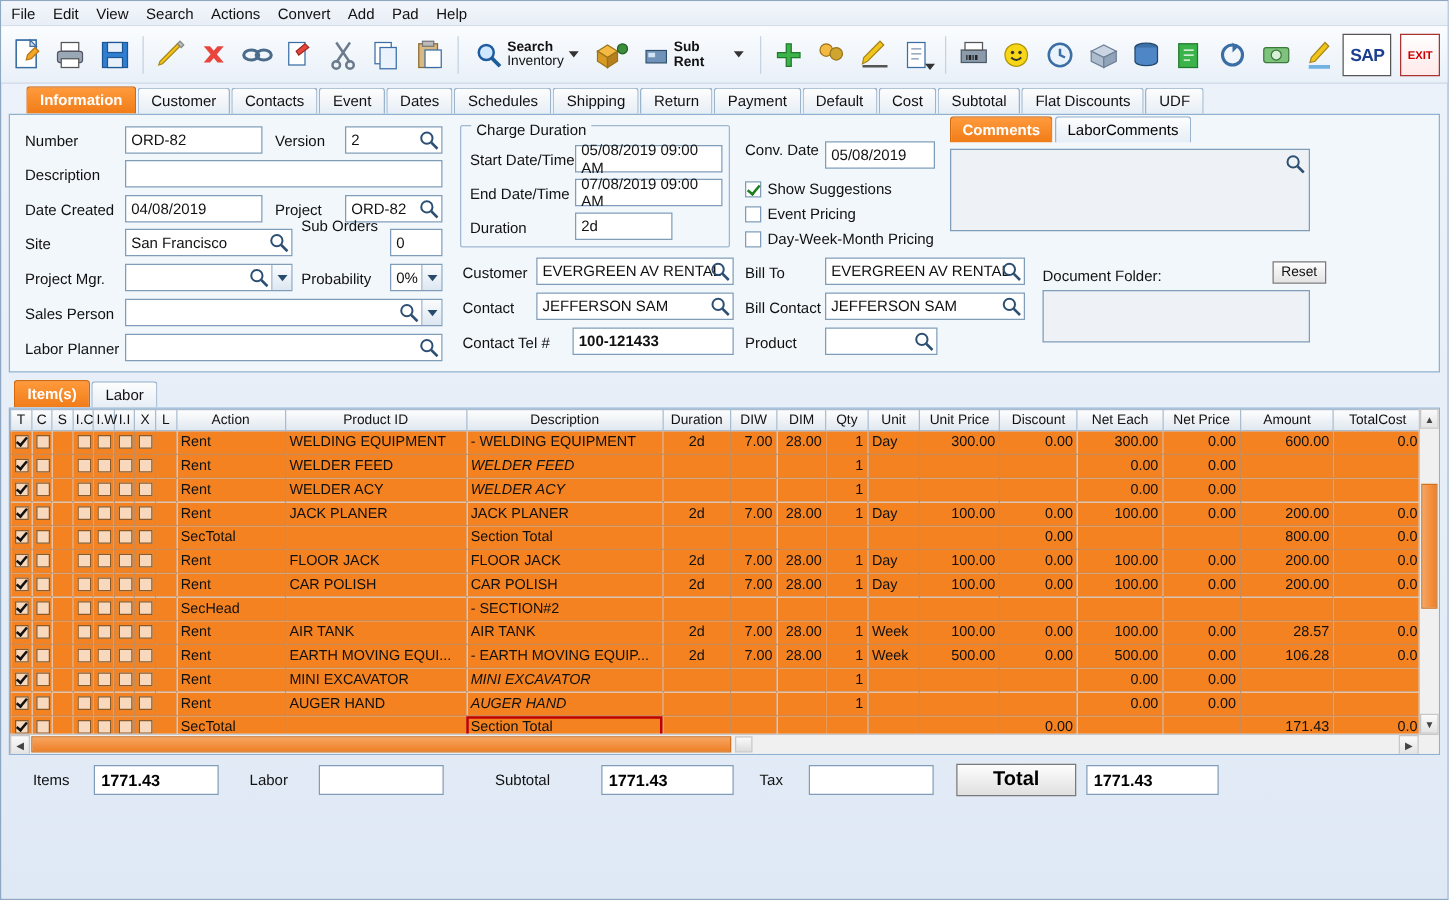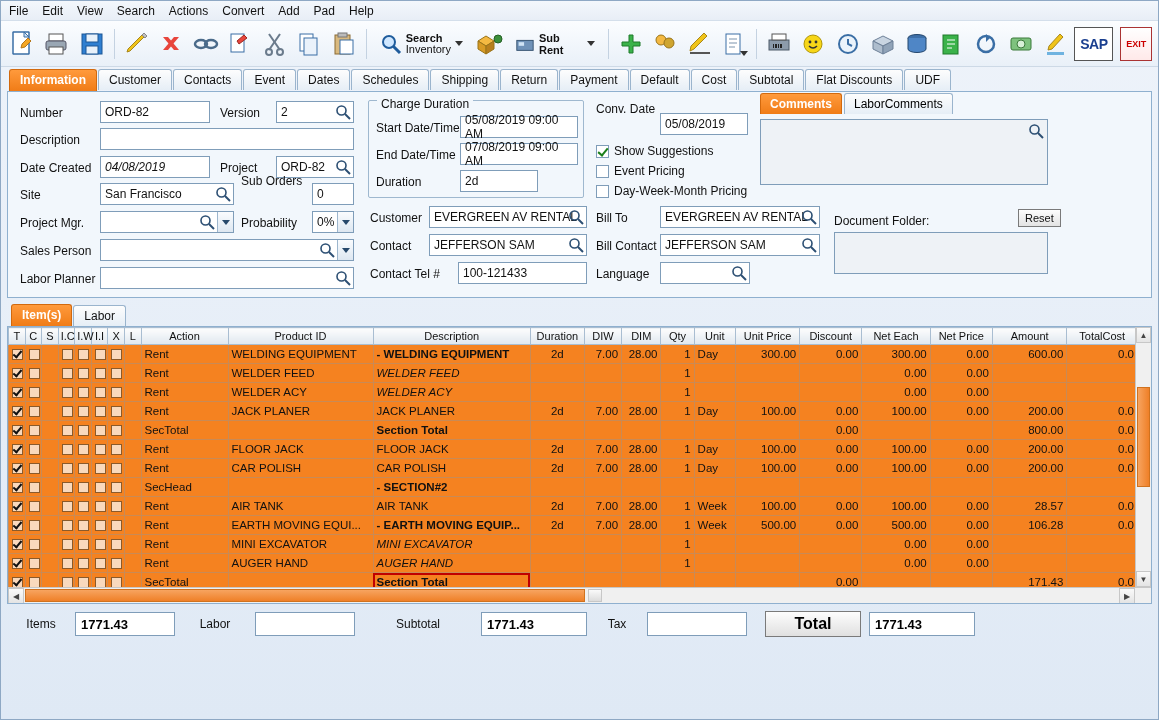--- a/index.html
+++ b/index.html
@@ -78,22 +78,22 @@
   }
   .exit-btn {
     width:34px; height:34px; margin-left:4px;
     border:1px solid #a33; background:linear-gradient(#fff,#ffe9e9);
     display:flex; align-items:center; justify-content:center;
     font-size:9px; font-weight:bold; color:#c00;
   }
 
   
   .tabstrip {
-    display:flex; align-items:flex-start; height:22px;
-    padding-left:8px; gap:1px;
+    display:flex; align-items:center; height:22px;
+    padding-left:20px; gap:1px;
     background:transparent; margin-top:2px;
   }
   .tab {
     padding:3px 10px 3px; font-size:12px; color:#111;
     background:linear-gradient(#fdfdfd,#e6eef6);
     border:1px solid #9ab4cd; border-bottom:none;
     border-radius:3px 3px 0 0; height:21px;
   }
   .tab.active {
     background:linear-gradient(#ff9a3c,#f07c17);
@@ -174,21 +174,21 @@
   td.chkcell { background:#f58220; text-align:center; padding:0; }
   .cellchk {
     width:11px;height:11px;border:1px solid #8a5a2b;background:#f9d9bd;display:inline-block;
     position:relative; vertical-align:middle;
   }
   .cellchk.on:after{
     content:""; position:absolute; left:2px; top:-1px; width:3px; height:7px;
     border:solid #111; border-width:0 2px 2px 0; transform:rotate(40deg);
   }
   td.it { font-style:italic; }
-  td.bd { font-weight:bold; }
+  td.bd { font-weight:normal; }
   .sel-outline { outline:2px solid #c00000; outline-offset:-2px; }
 
   
   .vsb {
     position:absolute; right:0; top:0; width:16px; bottom:16px;
     background:#f0f0f0; border-left:1px solid #c7c7c7;
   }
   .vsb .thumb { position:absolute; left:1px; right:1px; top:60px; height:100px; background:linear-gradient(90deg,#f7a460,#ef8028); border:1px solid #d0721f;}
   .sbtn { height:16px; display:flex;align-items:center;justify-content:center;background:linear-gradient(#fafafa,#e4e4e4);border:1px solid #c7c7c7;font-size:8px;color:#444;}
   .hsb {
@@ -443,21 +443,21 @@
             <circle cx="6.5" cy="6.5" r="4.5" fill="none" stroke="#2c4f73" stroke-width="1.6"></circle>
             <path d="M10 10 L15 15" stroke="#2c4f73" stroke-width="2"></path>
           </svg>
         </span>
     </div>
 
     <div class="lbl" style="left:12px; top:41px;">Description</div>
     <div class="fld" style="left:92px; top:36px; width:254px;"></div>
 
     <div class="lbl" style="left:12px; top:69px;">Date Created</div>
-    <div class="fld" style="left:92px; top:64px; width:110px;font-style:italic;">04/08/2019</div>
+    <div class="fld" style="left:92px; top:64px; width:110px;">04/08/2019</div>
     <div class="lbl" style="left:212px; top:69px;">Project</div>
     <div class="fld" style="left:268px; top:64px; width:78px;">
       <span>ORD-82</span>
       <span class="mag">
           <svg width="16" height="16" viewBox="0 0 16 16">
             <circle cx="6.5" cy="6.5" r="4.5" fill="none" stroke="#2c4f73" stroke-width="1.6"></circle>
             <path d="M10 10 L15 15" stroke="#2c4f73" stroke-width="2"></path>
           </svg>
         </span>
     </div>
@@ -518,21 +518,21 @@
     <div class="group" style="left:360px; top:8px; width:216px; height:98px;">
       <div class="group-title">Charge Duration</div>
     </div>
     <div class="lbl" style="left:368px; top:29px;">Start Date/Time</div>
     <div class="fld" style="left:452px; top:24px; width:118px;">05/08/2019 09:00 AM</div>
     <div class="lbl" style="left:368px; top:56px;">End Date/Time</div>
     <div class="fld" style="left:452px; top:51px; width:118px;">07/08/2019 09:00 AM</div>
     <div class="lbl" style="left:368px; top:83px;">Duration</div>
     <div class="fld" style="left:452px; top:78px; width:78px;">2d</div>
 
-    <div class="lbl" style="left:588px; top:10px;">Conv. Date</div>
+    <div class="lbl" style="left:588px; top:21px;">Conv. Date</div>
     <div class="fld" style="left:652px; top:21px; width:88px;">05/08/2019</div>
 
     <div class="chk" style="left:588px; top:52px;">
       <span class="chkbox on"></span>
       <span>Show Suggestions</span>
     </div>
     <div class="chk" style="left:588px; top:72px;">
       <span class="chkbox"></span>
       <span>Event Pricing</span>
     </div>
@@ -555,21 +555,21 @@
     <div class="fld" style="left:421px; top:142px; width:158px;">
       <span>JEFFERSON SAM</span>
       <span class="mag">
           <svg width="16" height="16" viewBox="0 0 16 16">
             <circle cx="6.5" cy="6.5" r="4.5" fill="none" stroke="#2c4f73" stroke-width="1.6"></circle>
             <path d="M10 10 L15 15" stroke="#2c4f73" stroke-width="2"></path>
           </svg>
         </span>
     </div>
     <div class="lbl" style="left:362px; top:175px;">Contact Tel #</div>
-    <div class="fld" style="left:450px; top:170px; width:129px;">100-121433</div>
+    <div class="fld" style="left:450px; top:170px; width:129px;font-weight:bold;">100-121433</div>
 
     <div class="lbl" style="left:588px; top:119px;">Bill To</div>
     <div class="fld" style="left:652px; top:114px; width:160px;">
       <span>EVERGREEN AV RENTAL</span>
       <span class="mag">
           <svg width="16" height="16" viewBox="0 0 16 16">
             <circle cx="6.5" cy="6.5" r="4.5" fill="none" stroke="#2c4f73" stroke-width="1.6"></circle>
             <path d="M10 10 L15 15" stroke="#2c4f73" stroke-width="2"></path>
           </svg>
         </span>
@@ -577,21 +577,21 @@
     <div class="lbl" style="left:588px; top:147px;">Bill Contact</div>
     <div class="fld" style="left:652px; top:142px; width:160px;">
       <span>JEFFERSON SAM</span>
       <span class="mag">
           <svg width="16" height="16" viewBox="0 0 16 16">
             <circle cx="6.5" cy="6.5" r="4.5" fill="none" stroke="#2c4f73" stroke-width="1.6"></circle>
             <path d="M10 10 L15 15" stroke="#2c4f73" stroke-width="2"></path>
           </svg>
         </span>
     </div>
-    <div class="lbl" style="left:588px; top:175px;">Language</div>
+    <div class="lbl" style="left:588px; top:175px;">Product</div>
     <div class="fld" style="left:652px; top:170px; width:90px;">
       <span></span>
       <span class="mag">
           <svg width="16" height="16" viewBox="0 0 16 16">
             <circle cx="6.5" cy="6.5" r="4.5" fill="none" stroke="#2c4f73" stroke-width="1.6"></circle>
             <path d="M10 10 L15 15" stroke="#2c4f73" stroke-width="2"></path>
           </svg>
         </span>
     </div>
 

